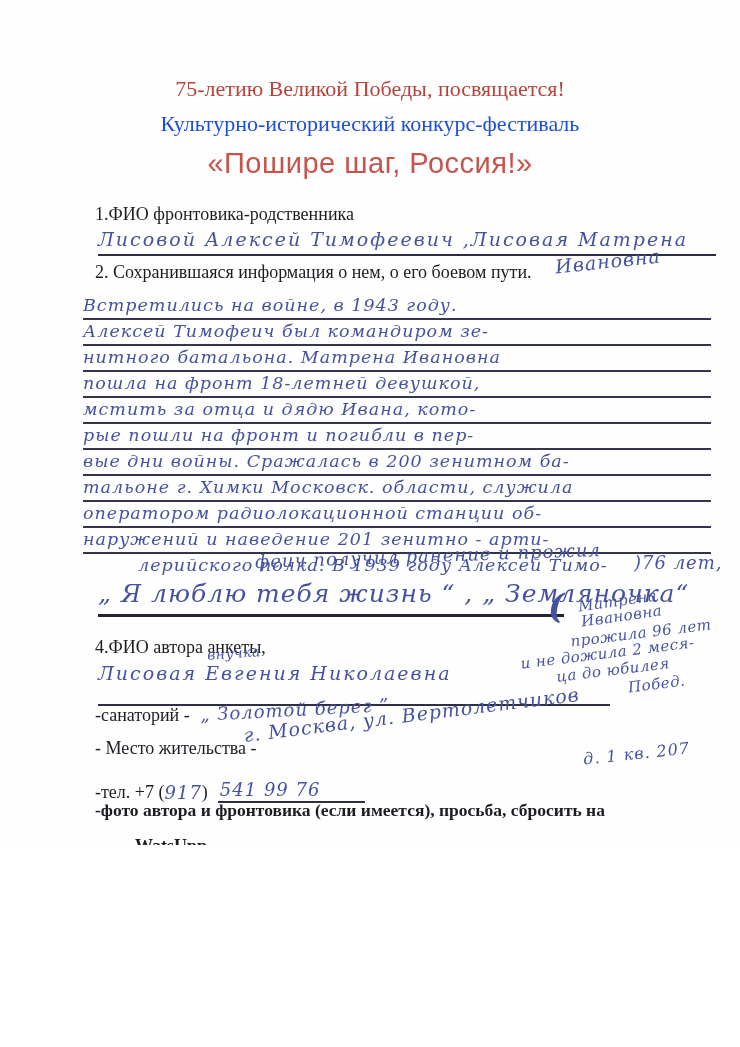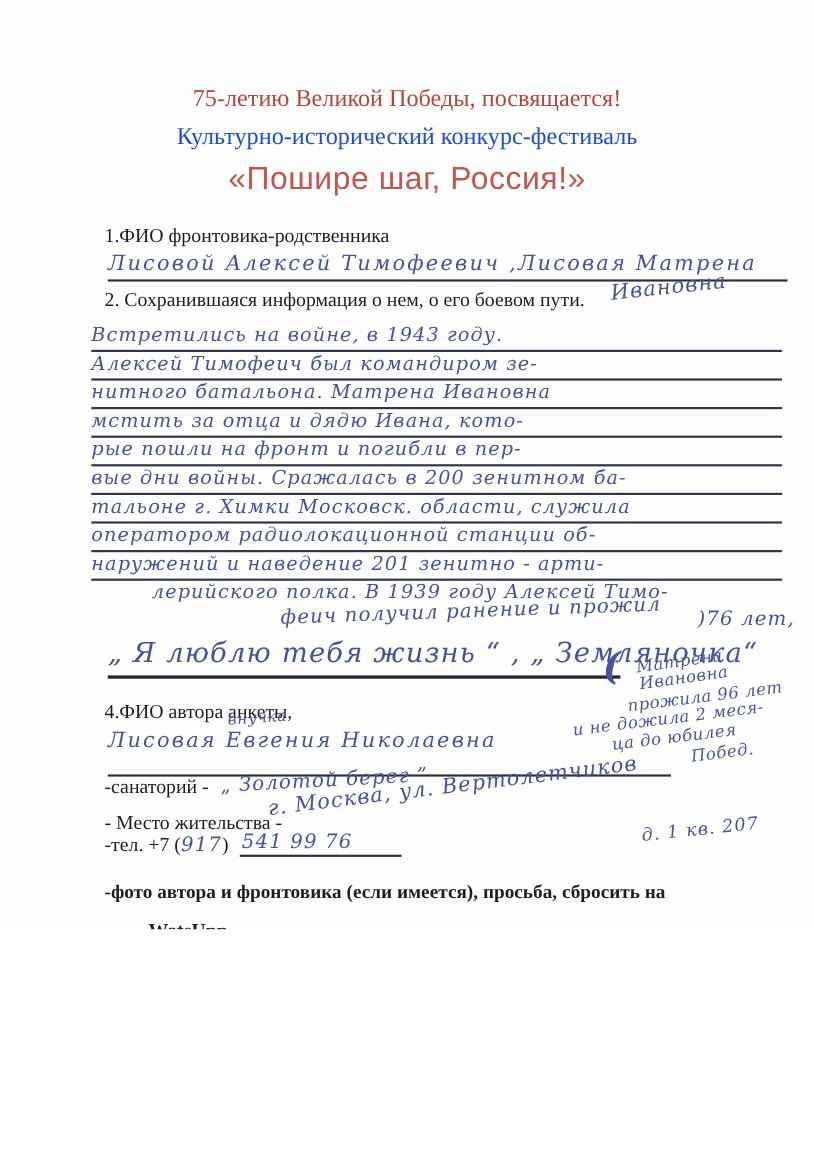--- a/index.html
+++ b/index.html
@@ -35,20 +35,21 @@
   <div class="abs print label" style="left:95px;top:204px;">1.ФИО фронтовика-родственника</div>
   <div class="abs hw u2" style="left:98px;top:228px;width:618px;font-size:19px;padding-bottom:4px;letter-spacing:2px;">Лисовой Алексей Тимофеевич ,Лисовая Матрена</div>
 
   <div class="abs print label" style="left:95px;top:262px;">2. Сохранившаяся информация о нем, о его боевом пути.</div>
   <div class="abs hw" style="left:555px;top:250px;font-size:19px;transform:rotate(-6deg);">Ивановна</div>
 
   <div class="abs para" style="left:83px;top:294px;">
     <div class="pline hw">Встретились на войне, в 1943 году.</div>
     <div class="pline hw">Алексей Тимофеич был командиром зе-</div>
     <div class="pline hw">нитного батальона. Матрена Ивановна</div>
+    <div class="pline hw">пошла на фронт 18-летней девушкой,</div>
     <div class="pline hw">мстить за отца и дядю Ивана, кото-</div>
     <div class="pline hw">рые пошли на фронт и погибли в пер-</div>
     <div class="pline hw">вые дни войны. Сражалась в 200 зенитном ба-</div>
     <div class="pline hw">тальоне г. Химки Московск. области, служила</div>
     <div class="pline hw">оператором радиолокационной станции об-</div>
     <div class="pline hw">наружений и наведение 201 зенитно - арти-</div>
     <div class="pline hw nol">лерийского полка. В 1939 году Алексей Тимо-</div>
   </div>
 
   <div class="abs hw" style="left:255px;top:545px;font-size:18px;transform:rotate(-2deg);">феич получил ранение и прожил</div>
@@ -67,21 +68,21 @@
   <div class="abs hw-sm" style="left:207px;top:645px;font-size:14px;transform:rotate(-4deg);">внучка</div>
   <div class="abs hw u2" style="left:98px;top:662px;width:512px;font-size:19px;padding-bottom:20px;letter-spacing:2px;">Лисовая Евгения Николаевна</div>
 
   <div class="abs print label" style="left:95px;top:705px;">-санаторий -</div>
   <div class="abs hw" style="left:200px;top:699px;font-size:18px;transform:rotate(-3deg);">„ Золотой берег ”</div>
 
   <div class="abs print label" style="left:95px;top:738px;">- Место жительства -</div>
   <div class="abs hw" style="left:245px;top:724px;font-size:19px;transform:rotate(-7deg);transform-origin:left bottom;">г. Москва, ул. Вертолетчиков</div>
   <div class="abs hw" style="left:583px;top:744px;font-size:16px;transform:rotate(-6deg);">д. 1 кв. 207</div>
 
-  <div class="abs inline-row" style="left:95px;top:755px;">
+  <div class="abs inline-row" style="left:95px;top:779px;">
     <span class="print label">-тел. +7 (</span>
     <span class="hw" style="font-size:18px;">917</span>
     <span class="print label">)</span>
     <span class="hw u2" style="font-size:18px;margin-left:10px;padding:0 45px 1px 2px;">541 99 76</span>
   </div>
 
   <div class="abs print bold" style="left:95px;top:800px;font-size:17.5px;">-фото автора и фронтовика (если имеется), просьба, сбросить на</div>
   <div class="abs print bold" style="left:135px;top:836px;font-size:18px;">WatsUpp</div>
 
   <div class="abs print label" style="left:95px;top:897px;">-дата-</div>

